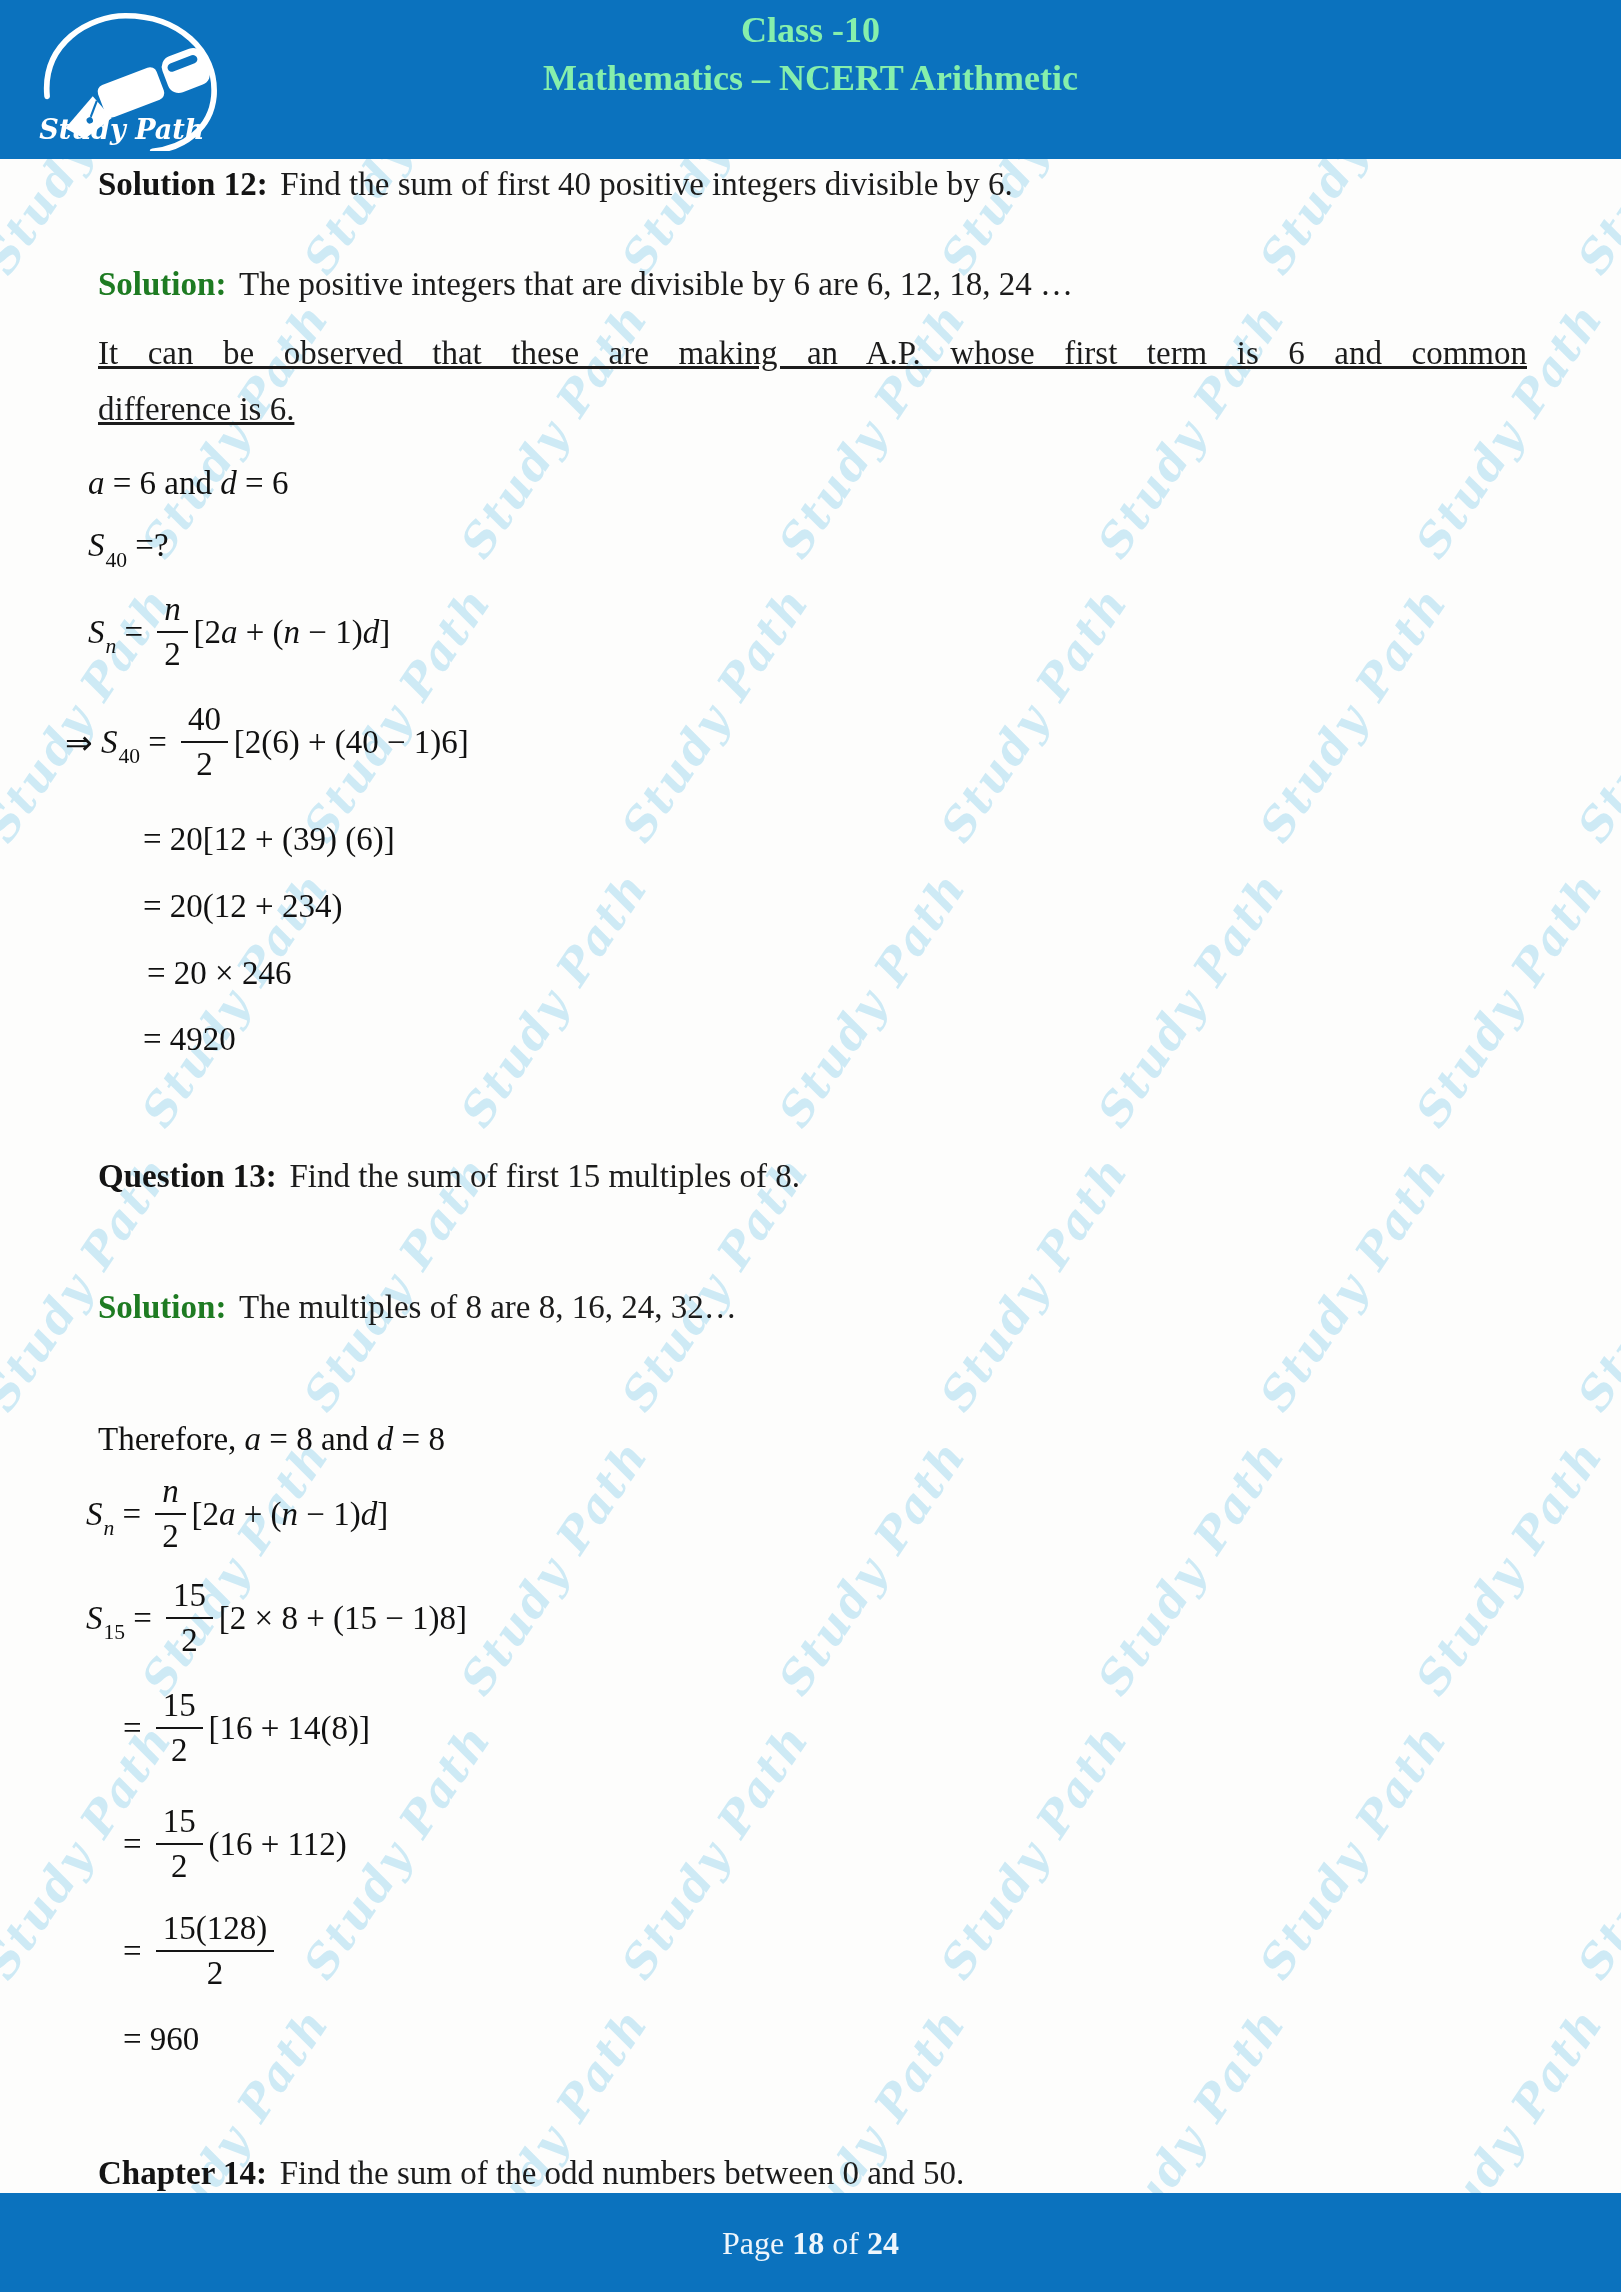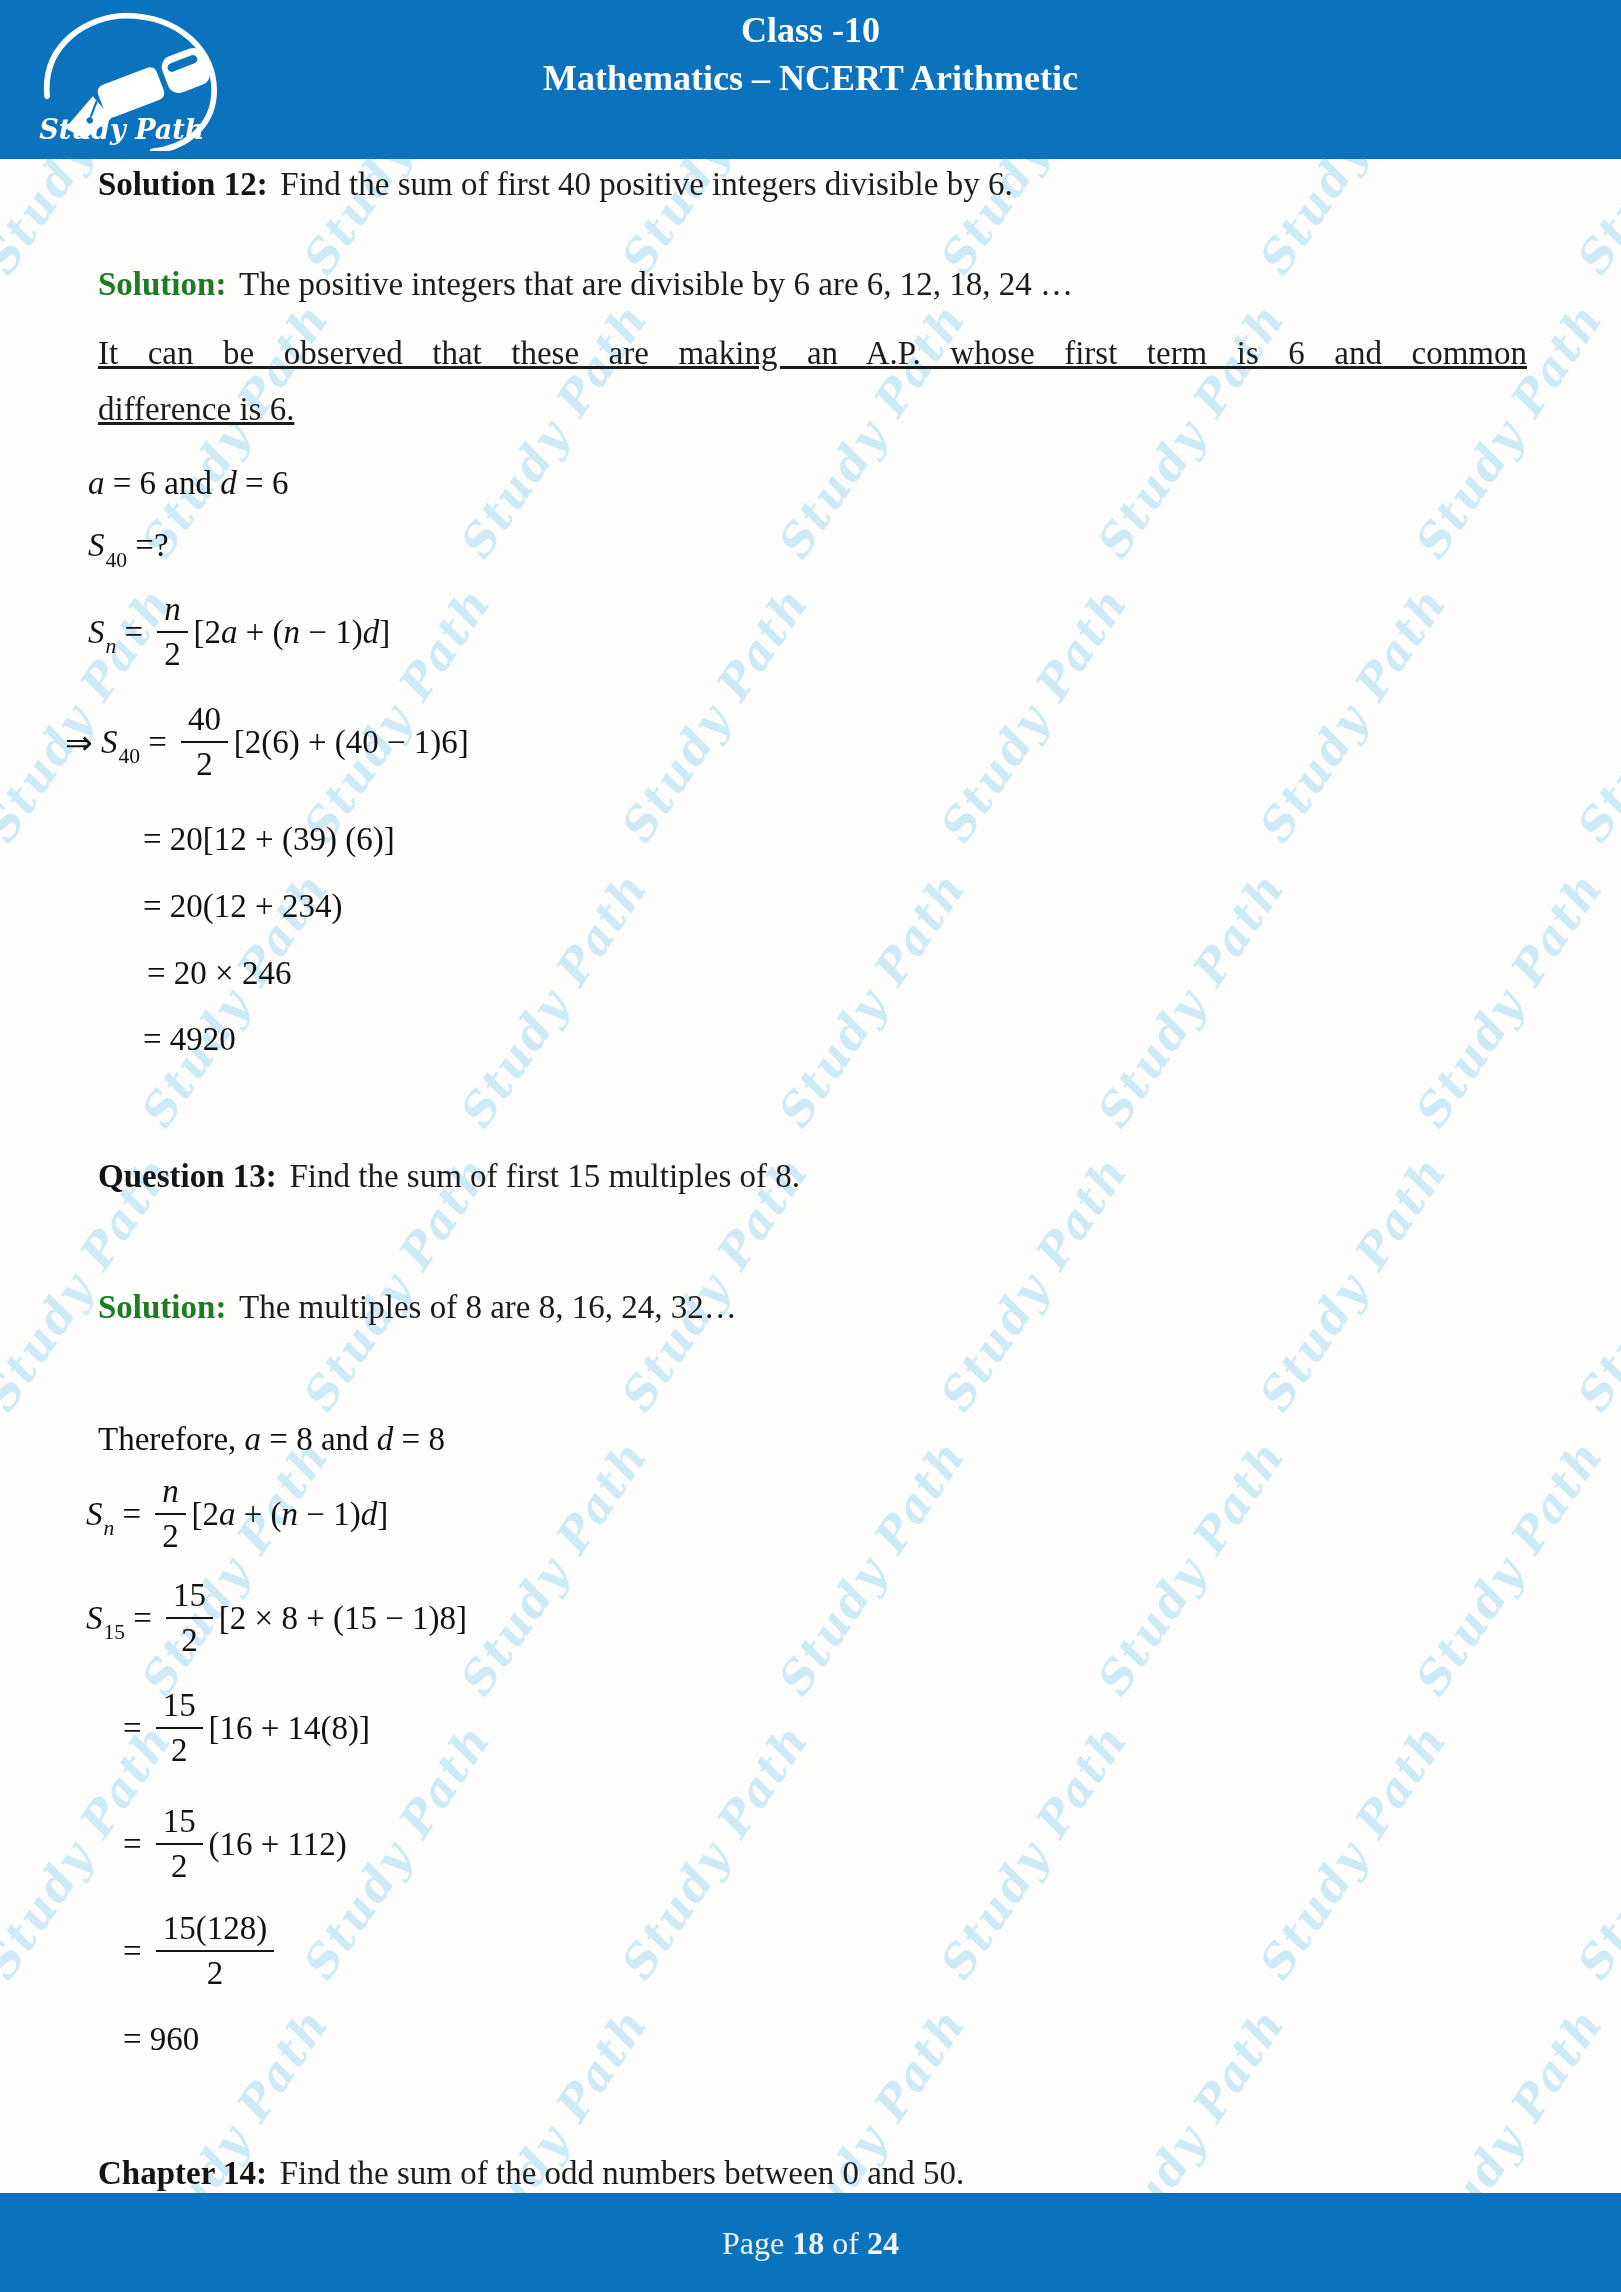--- a/index.html
+++ b/index.html
@@ -8,21 +8,21 @@
     background:#fdfdfc; overflow:hidden;
     font-family:"Liberation Serif", serif; color:#1c1c1c;
   }
   
   .band { position:absolute; left:0; right:0; background:#0b72be; }
   .header { top:0; height:159px; }
   .footer { top:2193px; height:100px; display:flex; align-items:center; justify-content:center;
             color:#eef6fc; font-size:32px; }
   .footer b { font-weight:bold; }
   .header-titles { position:absolute; left:0; right:0; top:5.9px; text-align:center;
-                   color:#ffffff; font-size:36px; font-weight:bold; line-height:48px; }
+                   color:#86efac; font-size:36px; font-weight:bold; line-height:48px; }
   .logo { position:absolute; left:14.7px; top:5.9px; width:221px; height:145px; }
   
   .wm-layer { position:absolute; left:0; top:159px; width:1621px; height:2034px;
               overflow:hidden; pointer-events:none; }
   .wm { position:absolute; white-space:nowrap; font-family:"DejaVu Serif", serif;
         font-style:italic; font-weight:bold; font-size:45px; letter-spacing:2px;
         opacity:0.30; transform:rotate(-56deg); }
   
   .line { position:absolute; left:98px; width:1429px; font-size:33px; line-height:43px; }
   .qlabel { font-weight:bold; color:#141414; margin-right:12.7px; }

